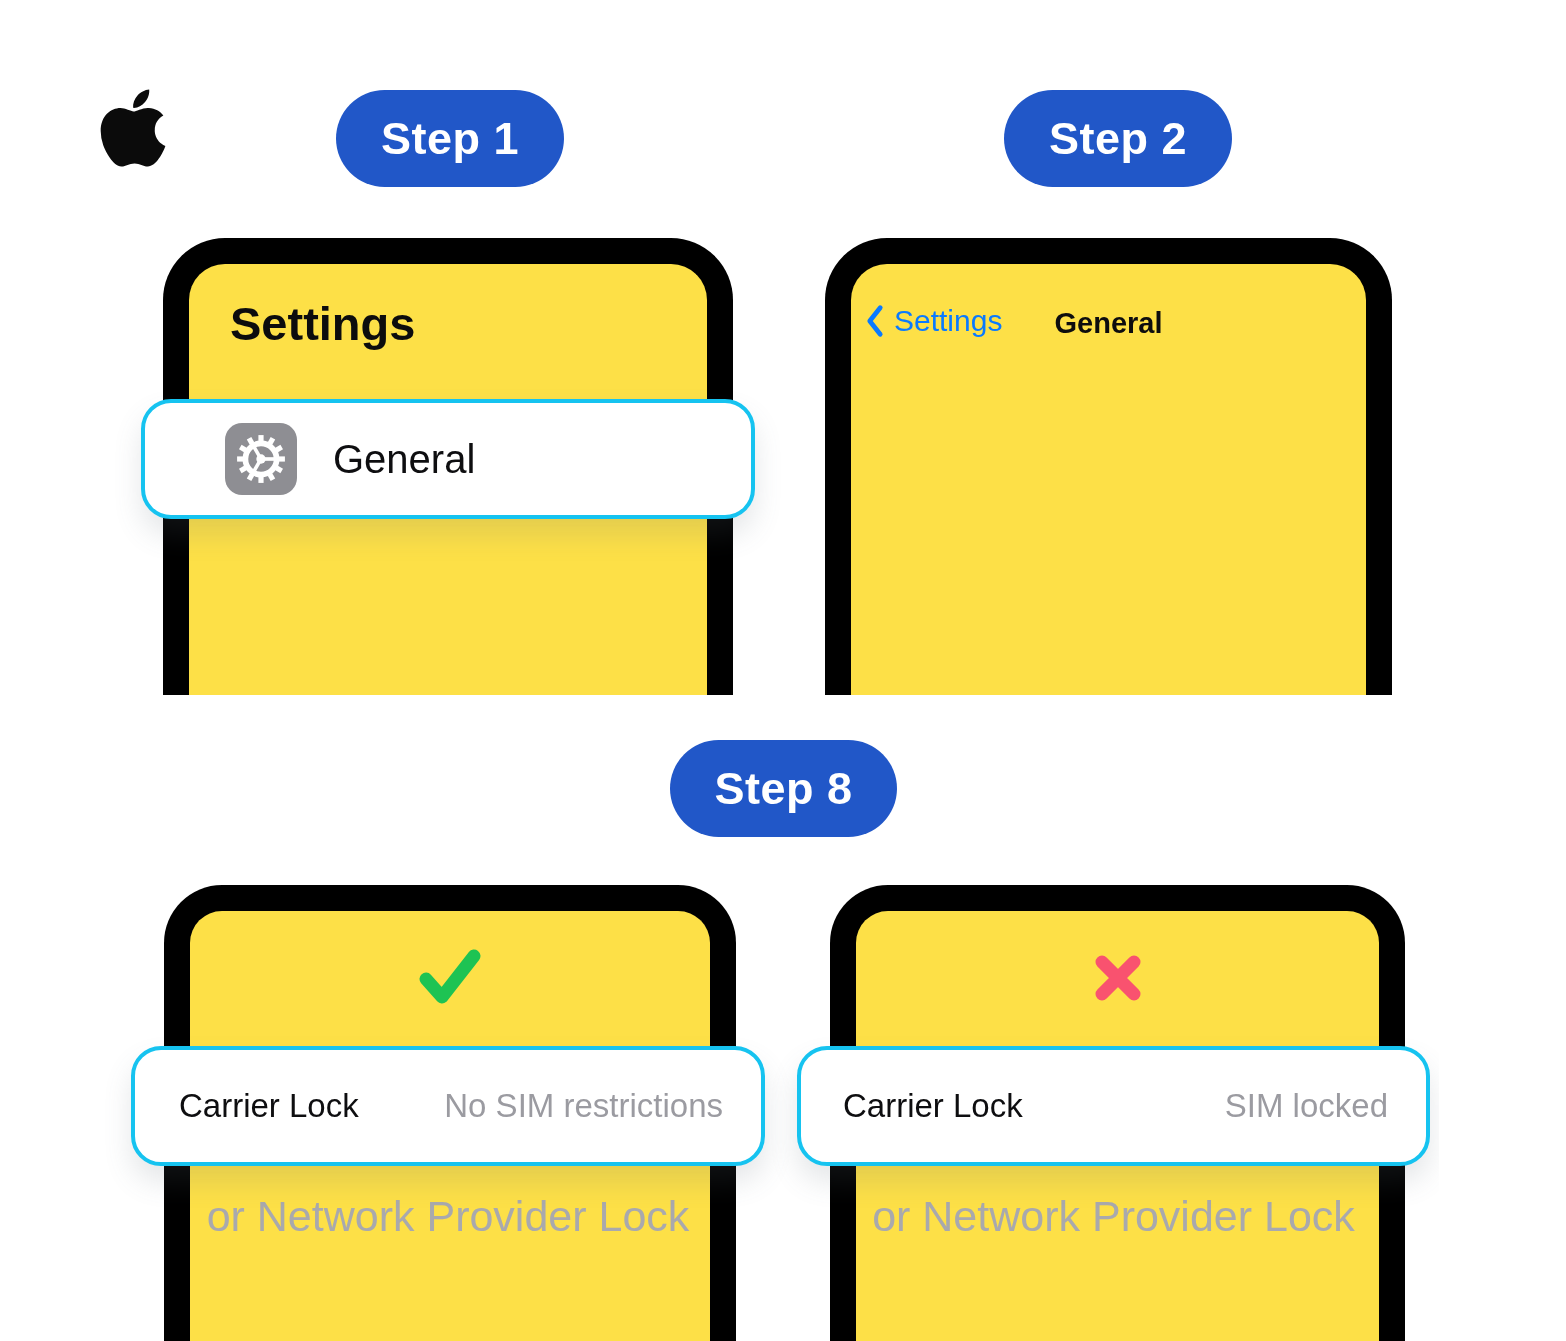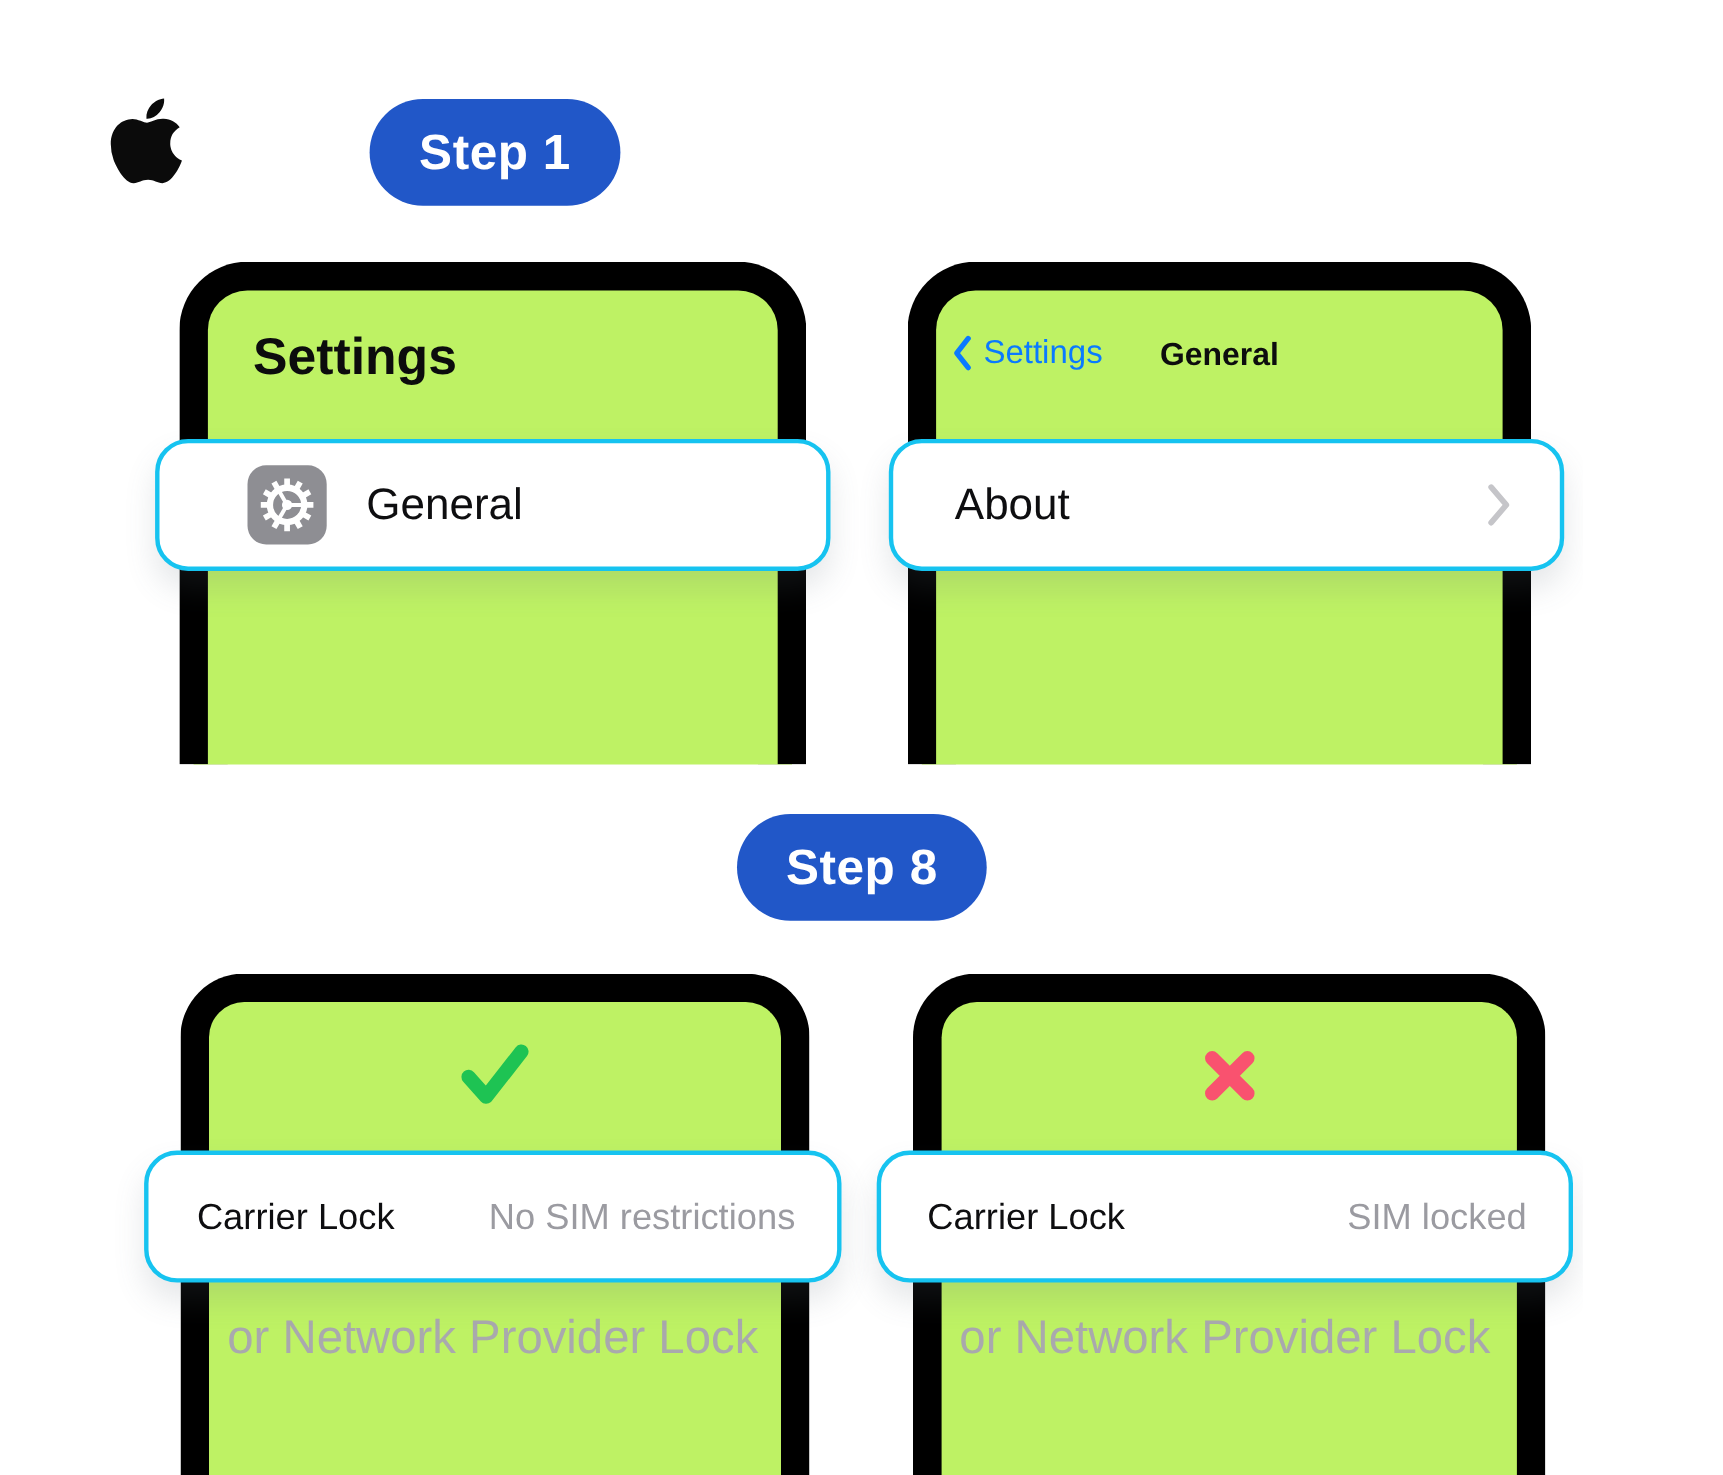--- a/index.html
+++ b/index.html
@@ -11,21 +11,21 @@
     color:#ffffff;display:flex;align-items:center;justify-content:center;
     font-size:45px;font-weight:700;letter-spacing:.5px;}
   .step-1{left:336px;top:90px;width:228px;}
   .step-2{left:1004px;top:90px;width:228px;}
   .step-3{left:670px;top:740px;width:227px;}
 
   
   .apple-logo{position:absolute;left:97px;top:84px;width:72px;height:88px;}
 
   
-  .phone{position:absolute;box-sizing:border-box;background:#bef264;
+  .phone{position:absolute;box-sizing:border-box;background:#fde047;
     border:26px solid #000;border-bottom:none;border-radius:62px 62px 0 0;}
   .phone-1{left:163px;top:238px;width:570px;height:457px;}
   .phone-2{left:825px;top:238px;width:567px;height:457px;}
   .phone-3{left:164px;top:885px;width:572px;height:456px;border-radius:58px 58px 0 0;}
   .phone-4{left:830px;top:885px;width:575px;height:456px;border-radius:58px 58px 0 0;}
 
   .phone-title{position:absolute;left:41px;top:32px;font-size:47px;font-weight:700;color:#0c0c0d;}
 
   .nav-header{position:absolute;left:0;right:0;top:40px;height:44px;}
   .back-link{position:absolute;left:14px;top:0;display:flex;align-items:center;gap:10px;
@@ -63,20 +63,23 @@
 <body>
 
 <div class="canvas">
 
   <svg class="apple-logo" viewBox="0 0 384 512">
     <path fill="#0b0b0b" d="M318.7 268.7c-.2-36.7 16.4-64.4 50-84.8-18.8-26.9-47.2-41.7-84.7-44.6-35.5-2.8-74.3 20.7-88.5 20.7-15 0-49.4-19.7-76.4-19.7C63.3 141.2 4 184.8 4 273.5q0 39.3 14.4 81.2c12.8 36.7 59 126.7 107.2 125.2 25.2-.6 43-17.9 75.8-17.9 31.8 0 48.3 17.9 76.4 17.9 48.6-.7 90.4-82.5 102.6-119.3-65.2-30.7-61.7-90-61.7-91.9zm-56.6-164.2c27.3-32.4 24.8-61.9 24-72.5-24.1 1.4-52 16.4-67.9 34.9-17.5 19.8-27.8 44.3-25.6 71.9 26.1 2 49.9-11.4 69.5-34.3z"></path>
   </svg>
 
   <div class="step-badge step-1">
     <span>Step 1</span>
+  </div>
+  <div class="step-badge step-2">
+    <span>Step 2</span>
   </div>
   <div class="step-badge step-3">
     <span>Step 8</span>
   </div>
 
   <div class="phone phone-1">
     <div class="phone-title">Settings</div>
   </div>
 
   <div class="phone phone-2">
@@ -125,27 +128,20 @@
           <line x1="56" y1="50" x2="77" y2="50"></line>
           <line x1="47" y1="55.2" x2="36.5" y2="73.4"></line>
           <line x1="47" y1="44.8" x2="36.5" y2="26.6"></line>
         </g>
         <circle cx="50" cy="50" r="9" fill="#ffffff"></circle>
       </svg>
     </div>
     <span class="row-label">General</span>
   </div>
 
-  <div class="ios-row row-about">
-    <span class="row-label">About</span>
-    <span class="spacer"></span>
-    <svg width="23" height="42" viewBox="0 0 20 36">
-      <path d="M4 4 L16 18 L4 32" fill="none" stroke="#c5c5c9" stroke-width="4.5" stroke-linecap="round" stroke-linejoin="round"></path>
-    </svg>
-  </div>
 
   <div class="ios-row row-carrier-ok">
     <span class="row-label-sm">Carrier Lock</span>
     <span class="row-value">No SIM restrictions</span>
   </div>
 
   <div class="ios-row row-carrier-bad">
     <span class="row-label-sm">Carrier Lock</span>
     <span class="row-value">SIM locked</span>
   </div>

